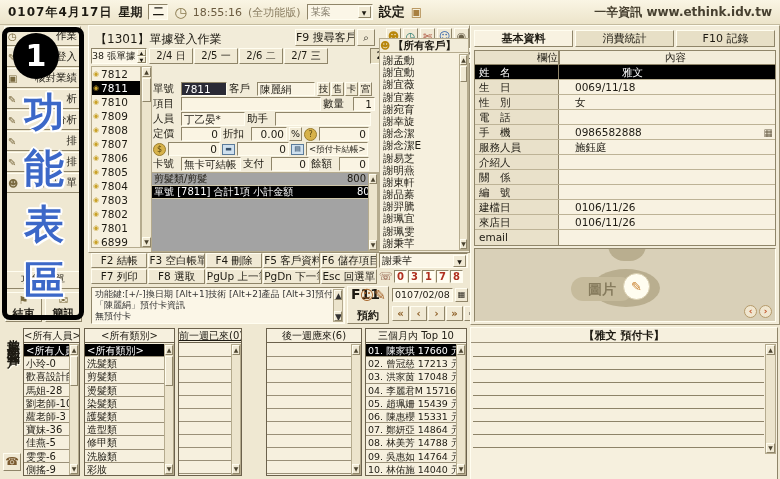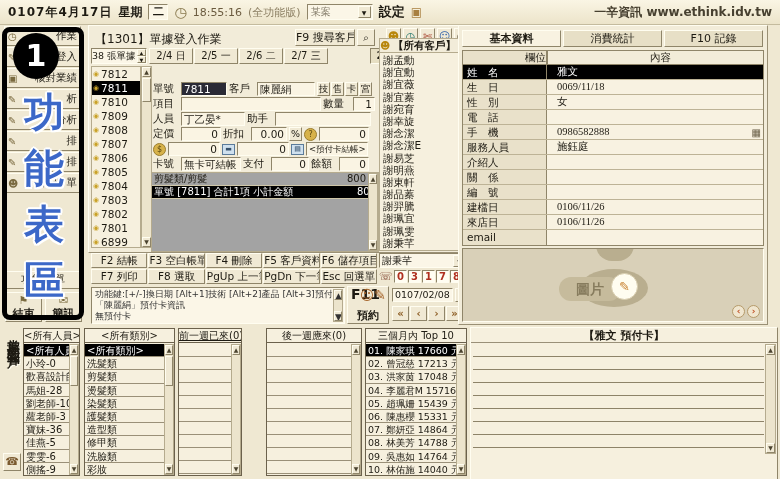--- a/index.html
+++ b/index.html
@@ -3,21 +3,21 @@
 <meta charset="utf-8">
 <style>
   * { box-sizing:border-box; margin:0; padding:0; }
   html,body { background:#d8d0ba; }
   .stage { position:relative; width:780px; height:479px; background:#efe8d2;
            font-family:"DejaVu Sans", sans-serif; color:#1d1a12; overflow:hidden;
            -webkit-user-select:none; user-select:none; }
   .sunken { background:#fbf6e7; border:1px solid; border-color:#8f8569 #fffdf0 #fffdf0 #8f8569; }
   .btn { background:#f0e9d4; border:1px solid; border-color:#fffdf0 #8f8569 #8f8569 #fffdf0;
          text-align:center; font-size:10.5px; line-height:13px; cursor:default; white-space:nowrap; overflow:hidden; }
-  .inv { background:#000 !important; color:#fff !important; }
+  .inv { background:#000 !important; color:#fff !important;gap:47px; }
 
   
   .topbar { position:absolute; left:0; top:0; width:780px; height:25px;
             background:linear-gradient(#faf5e4,#ece4ca); border-bottom:1px solid #c2b River89;
             border-bottom:1px solid #c4bb9e; display:flex; align-items:center; padding:0 8px; gap:6px; }
   .tb-date { font-weight:bold; font-size:12px; letter-spacing:1px; }
   .tb-week-label { font-weight:bold; font-size:12px; }
   .wk-box { width:20px; height:16px; font-size:11px; font-weight:bold; text-align:center; line-height:14px; }
   .clock { color:#8a7a50; font-size:14px; line-height:14px; }
   .tb-time { font-size:11px; color:#6b5b3f; }
@@ -132,36 +132,36 @@
   .custpanel { position:absolute; left:290px; top:12px; width:90px; height:213px;
                background:#f6f0de; border:1px solid #b5ab8e; }
   .cust-hd { height:14px; font-size:10.5px; font-weight:bold; display:flex; align-items:center; gap:1px;
              border-bottom:1px solid #b5ab8e; background:#f2ecd9; }
   .cust-hd .s-ic { color:#b8860b; }
   #cust-list { position:absolute; left:0; top:15px; width:79px; bottom:0; overflow:hidden; }
   .cust-row { height:12.2px; font-size:10.5px; line-height:12px; padding-left:3px; white-space:nowrap; }
   .cscroll { position:absolute; right:0; top:15px; width:9px; height:196px; }
 
   
-  .rightp { position:absolute; left:458px; top:25px; width:310px; height:300px;
+  .rightp { position:absolute; left:470px; top:25px; width:310px; height:300px;
             background:#f2ecd9; border:1px solid; border-color:#fffdf0 #9a9075 #9a9075 #fffdf0; }
   #ptabs { position:absolute; left:3px; top:4px; display:flex; gap:2px; }
   .ptab { width:99px; height:17px; line-height:15px; text-align:center; font-size:11px;
           background:#e7dfc6; border:1px solid; border-color:#fffdf0 #8f8569 #8f8569 #fffdf0; }
   .ptab.active { background:#f8f2e1; font-weight:bold; }
   .ptable { position:absolute; left:3px; top:24px; width:302px; background:#f8f2e1;
             border:1px solid #8f8569; }
   .phead { display:flex; height:14px; background:#f2ecd9; border-bottom:1px solid #8f8569;
            font-size:10.5px; line-height:13px; }
   .phead .pl { text-align:right; }
   .phead .pv { text-align:center; border-left:1px solid #8f8569; }
   .prow { display:flex; height:15px; border-bottom:1px solid #bdb396; font-size:10.5px; line-height:14px; }
   .prow:last-child { border-bottom:none; }
   .pl { width:84px; background:#e9e1ca; padding-left:4px; border-right:1px solid #8f8569; }
-  .pv { flex:1; padding-left:10px; position:relative; white-space:nowrap;font-family:Liberation Serif, serif; }
+  .pv { flex:1; padding-left:16px; position:relative; white-space:nowrap; }
   .prow.inv .pl { background:#000; }
   .cellic { position:absolute; right:2px; top:1px; font-size:10px; color:#6b6149; }
 
   .photo { position:absolute; left:3px; top:222px; width:302px; height:74px;
            background:#d9d0b8; border:1px solid; border-color:#8f8569 #fffdf0 #fffdf0 #8f8569; overflow:hidden; }
   .hg-top { position:absolute; left:133px; top:-4px; width:38px; height:16px; background:#b9ae8f;
             border-radius:0 0 19px 19px; }
   .hg-bot { position:absolute; left:117px; top:20px; width:68px; height:38px; background:#b9ae8f; border-radius:50%; }
   .pic-badge { position:absolute; left:96px; top:28px; width:62px; height:24px; background:#c6bb9c;
                border-radius:12px; color:#877c5e; font-weight:bold; font-size:14px; text-align:center; line-height:24px; }
@@ -655,21 +655,21 @@
       <div class="bhead">前一週已來(0)</div>
       <div class="lines"></div>
       <div class="bscroll sbar">
         <div class="sarrow">▲</div>
         <div class="strack"></div>
         <div class="sarrow">▼</div>
       </div>
     </div>
 
     <div class="bcol" style="left:266px;width:96px;">
-      <div class="bhead">後一週應來(0)</div>
+      <div class="bhead">後一週應來(6)</div>
       <div class="lines"></div>
       <div class="bscroll sbar">
         <div class="sarrow">▲</div>
         <div class="strack"></div>
         <div class="sarrow">▼</div>
       </div>
     </div>
 
     <div class="bcol" style="left:365px;width:102px;">
       <div class="bhead">三個月內 Top 10</div>

